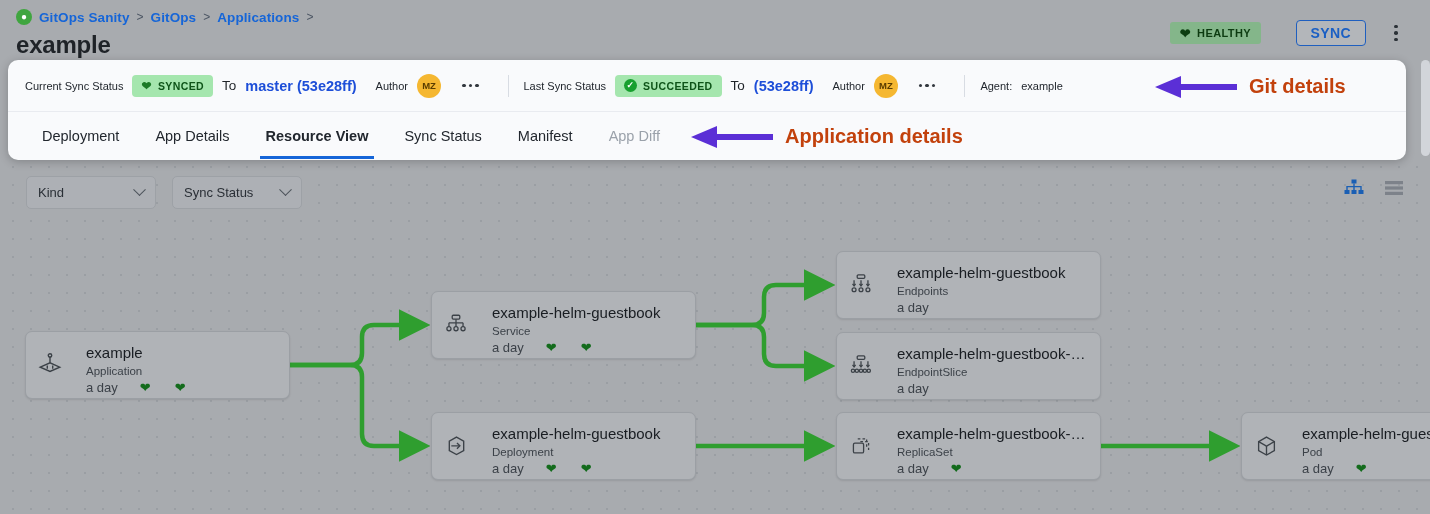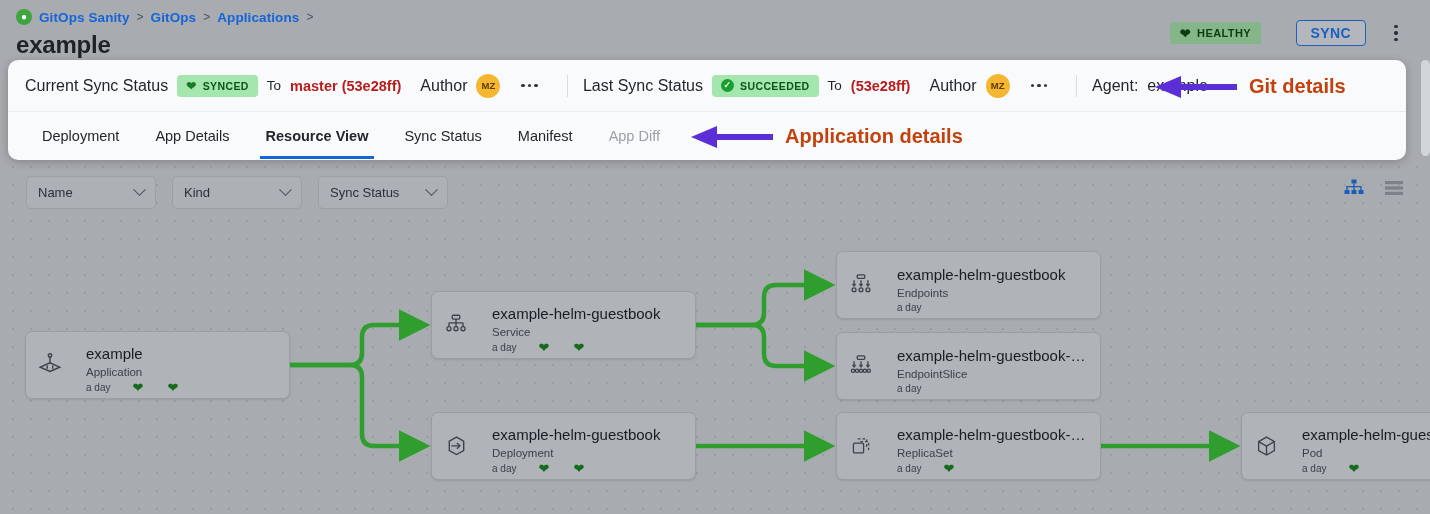--- a/index.html
+++ b/index.html
@@ -67,36 +67,36 @@
     overflow: hidden;
   }
   .statusbar {
     position: relative; height: 52px;
     display: flex; align-items: center;
     padding-left: 10px;
     border-bottom: 1px solid #e9ebf0;
     font-size: 13.5px; color: #1f2328;
   }
   .sb-group { display: flex; align-items: center; gap: 9px; padding: 0 7px; }
-  .sb-label { color: #22272e; font-size: 16px; }
+  .sb-label { color: #22272e; font-size: 11px; }
   .pill {
     height: 22px; padding: 0 9px; border-radius: 4px;
     background: #a5e6ae; color: #0e5418;
     display: flex; align-items: center; gap: 6px;
     font-size: 10.5px; font-weight: 700; letter-spacing: .4px;
   }
   .pill .heart { color: #1c7a27; font-size: 12px; }
   .check-ic {
     width: 13px; height: 13px; border-radius: 50%;
     background: #18a02f; color: #fff; font-size: 9px;
     display: inline-flex; align-items: center; justify-content: center;
     line-height: 1;
   }
   .sb-to { color: #1f2328; }
-  .sb-rev { color: #b91c1c; font-weight: 700; font-size: 14.5px; }
+  .sb-rev { color: #1d4ed8; font-weight: 700; font-size: 14.5px; }
   .avatar {
     width: 24px; height: 24px; border-radius: 50%;
     background: #f5b731; color: #5a3c00;
     display: flex; align-items: center; justify-content: center;
     font-size: 9.5px; font-weight: 700;
   }
   .dots { display: flex; gap: 3px; align-items: center; padding: 0 4px; }
   .dots i { width: 3.5px; height: 3.5px; border-radius: 50%; background: #33383f; display: block; }
   .divider-v { width: 1px; height: 22px; background: #d8dce3; margin: 0 8px; }
 
@@ -176,21 +176,21 @@
     color: #3c4248;
   }
   .node-sep { width: 1px; background: #9aa0a6; margin: 11px 0; }
   .node-body { flex: 1; padding: 9px 10px 0 11px; min-width: 0; }
   .node-title {
     font-size: 15px; color: #191d22; line-height: 1.25;
     white-space: nowrap; overflow: hidden; text-overflow: ellipsis;
   }
   .node-kind { font-size: 11.5px; color: #3b4148; margin-top: 3px; }
   .node-meta { display: flex; align-items: center; gap: 0; margin-top: 3px; }
-  .node-age { font-size: 10px; color: #3b4148; }
+  .node-age { font-size: 13px; color: #3b4148; }
   .node-heart { color: #136b1c; font-size: 13px; line-height: 1; }
 
   .scrollbar-v {
     position: absolute; right: 0; top: 60px; width: 9px; height: 96px;
     background: #d2d5da; border-radius: 5px;
   }
 </style>
 </head>
 <body>
 
@@ -376,24 +376,20 @@
         <div class="node-meta">
           <span class="node-age">a day</span>
           <span class="node-heart" style="margin-left:22px">❤</span>
         </div>
       </div>
     </div>
   </div>
 
   <div class="toolbar">
     <div class="filters">
-      <div class="filter">
-        <span>Name</span>
-        <span class="chev"></span>
-      </div>
       <div class="filter">
         <span>Kind</span>
         <span class="chev"></span>
       </div>
       <div class="filter" style="width:130px">
         <span>Sync Status</span>
         <span class="chev"></span>
       </div>
     </div>
     <div class="viewtoggle">

